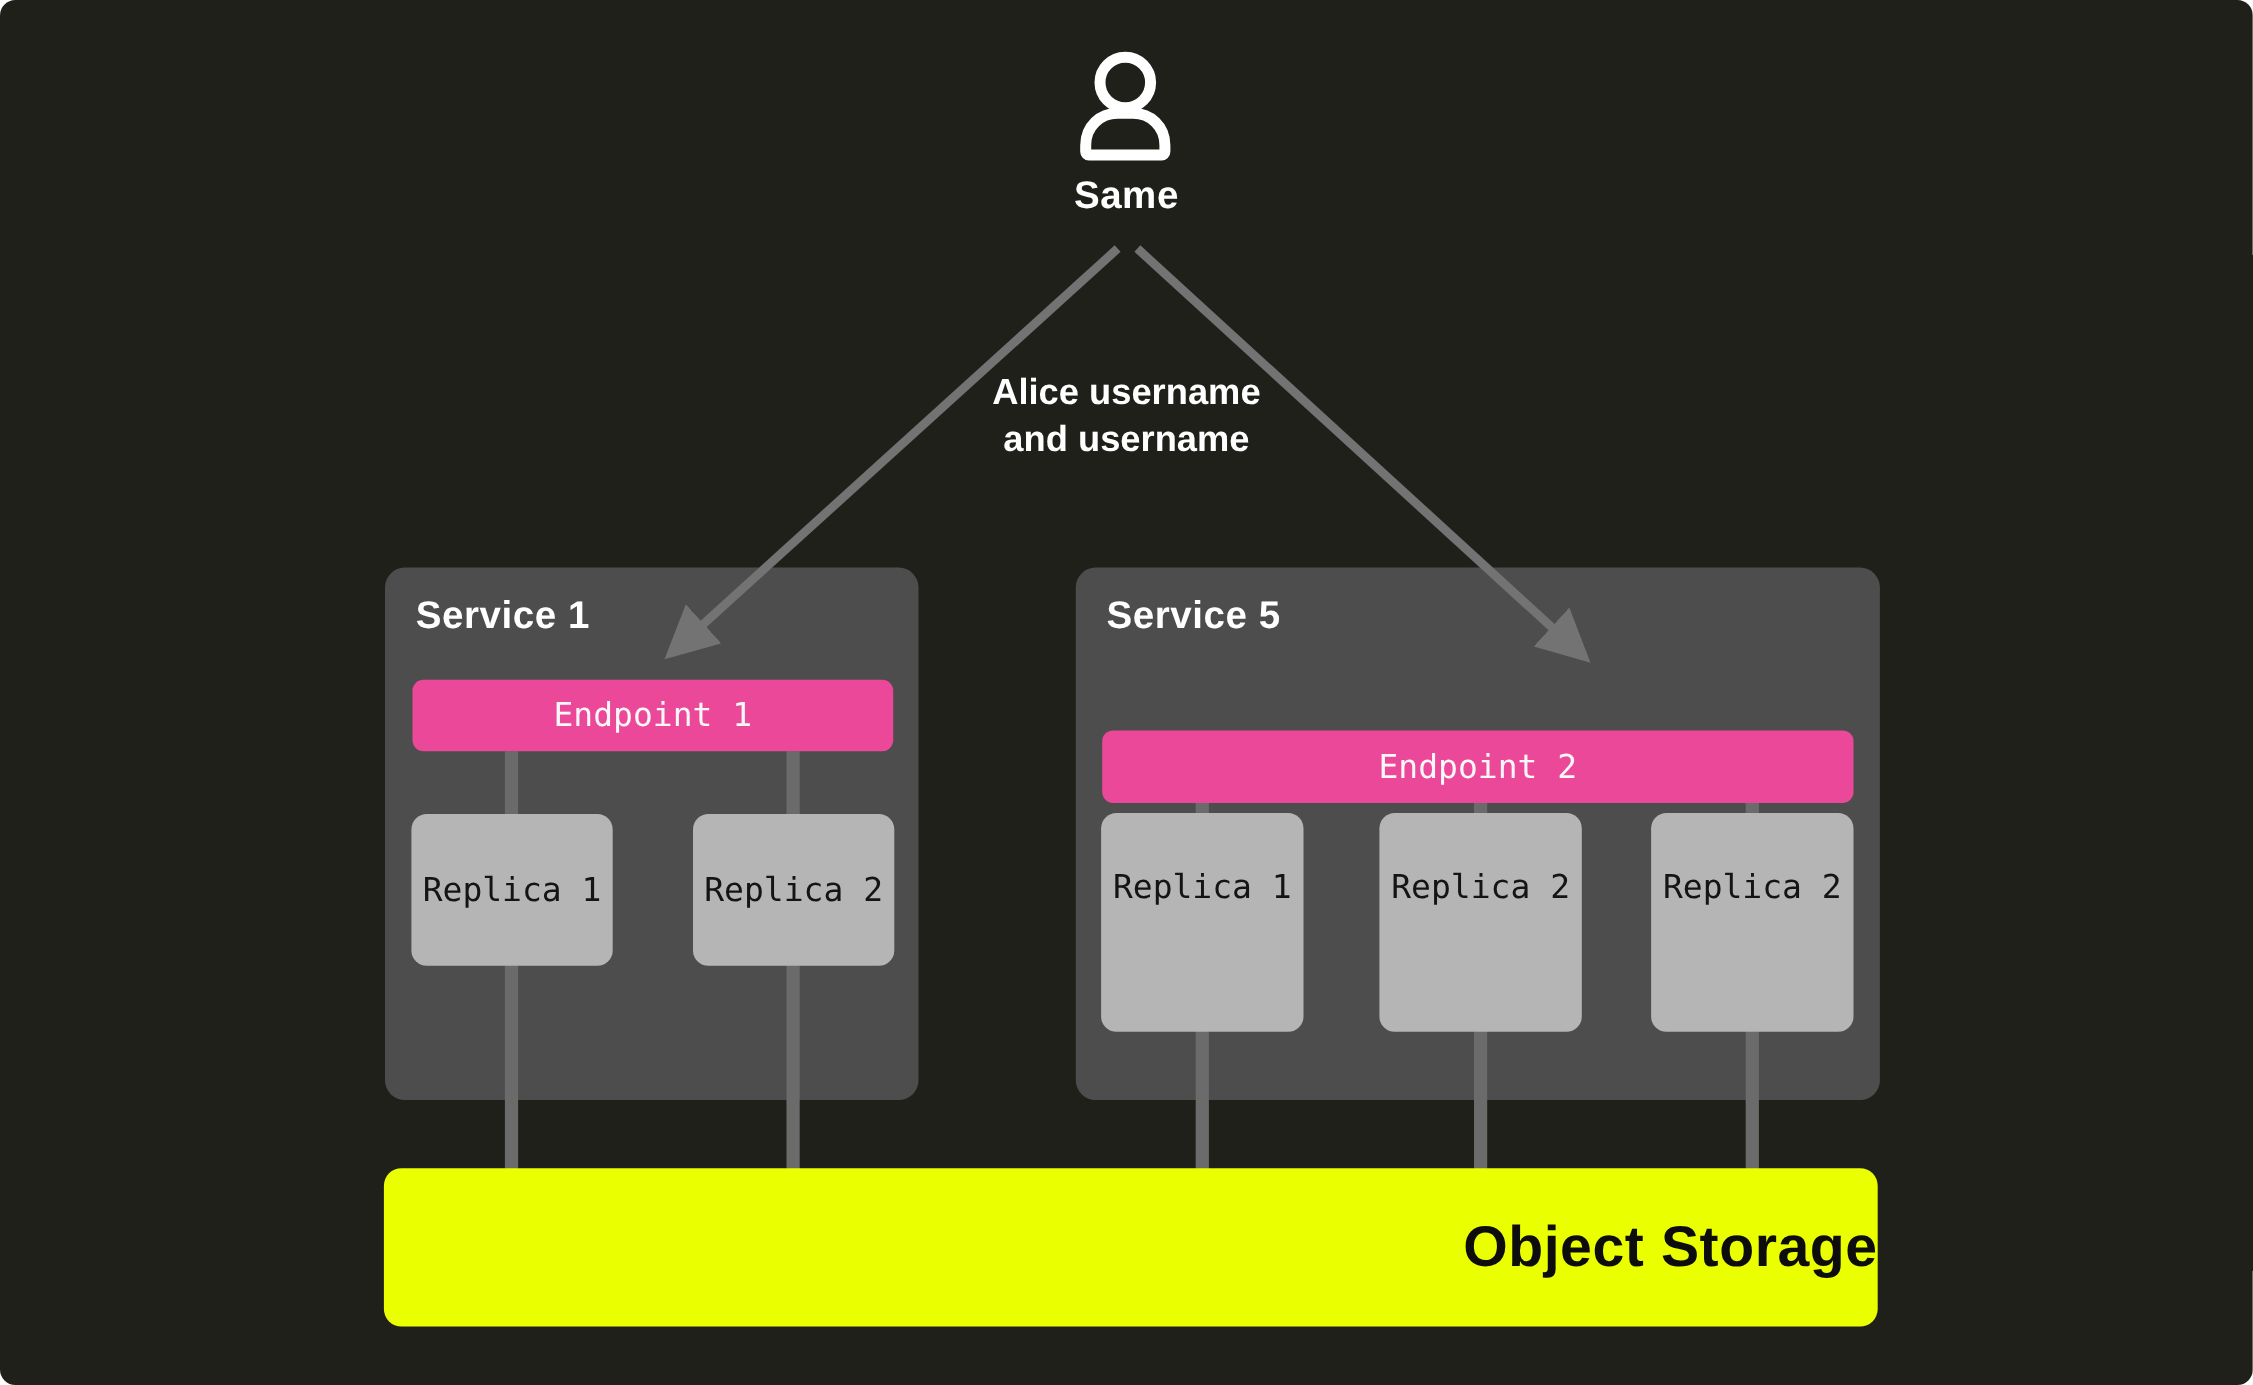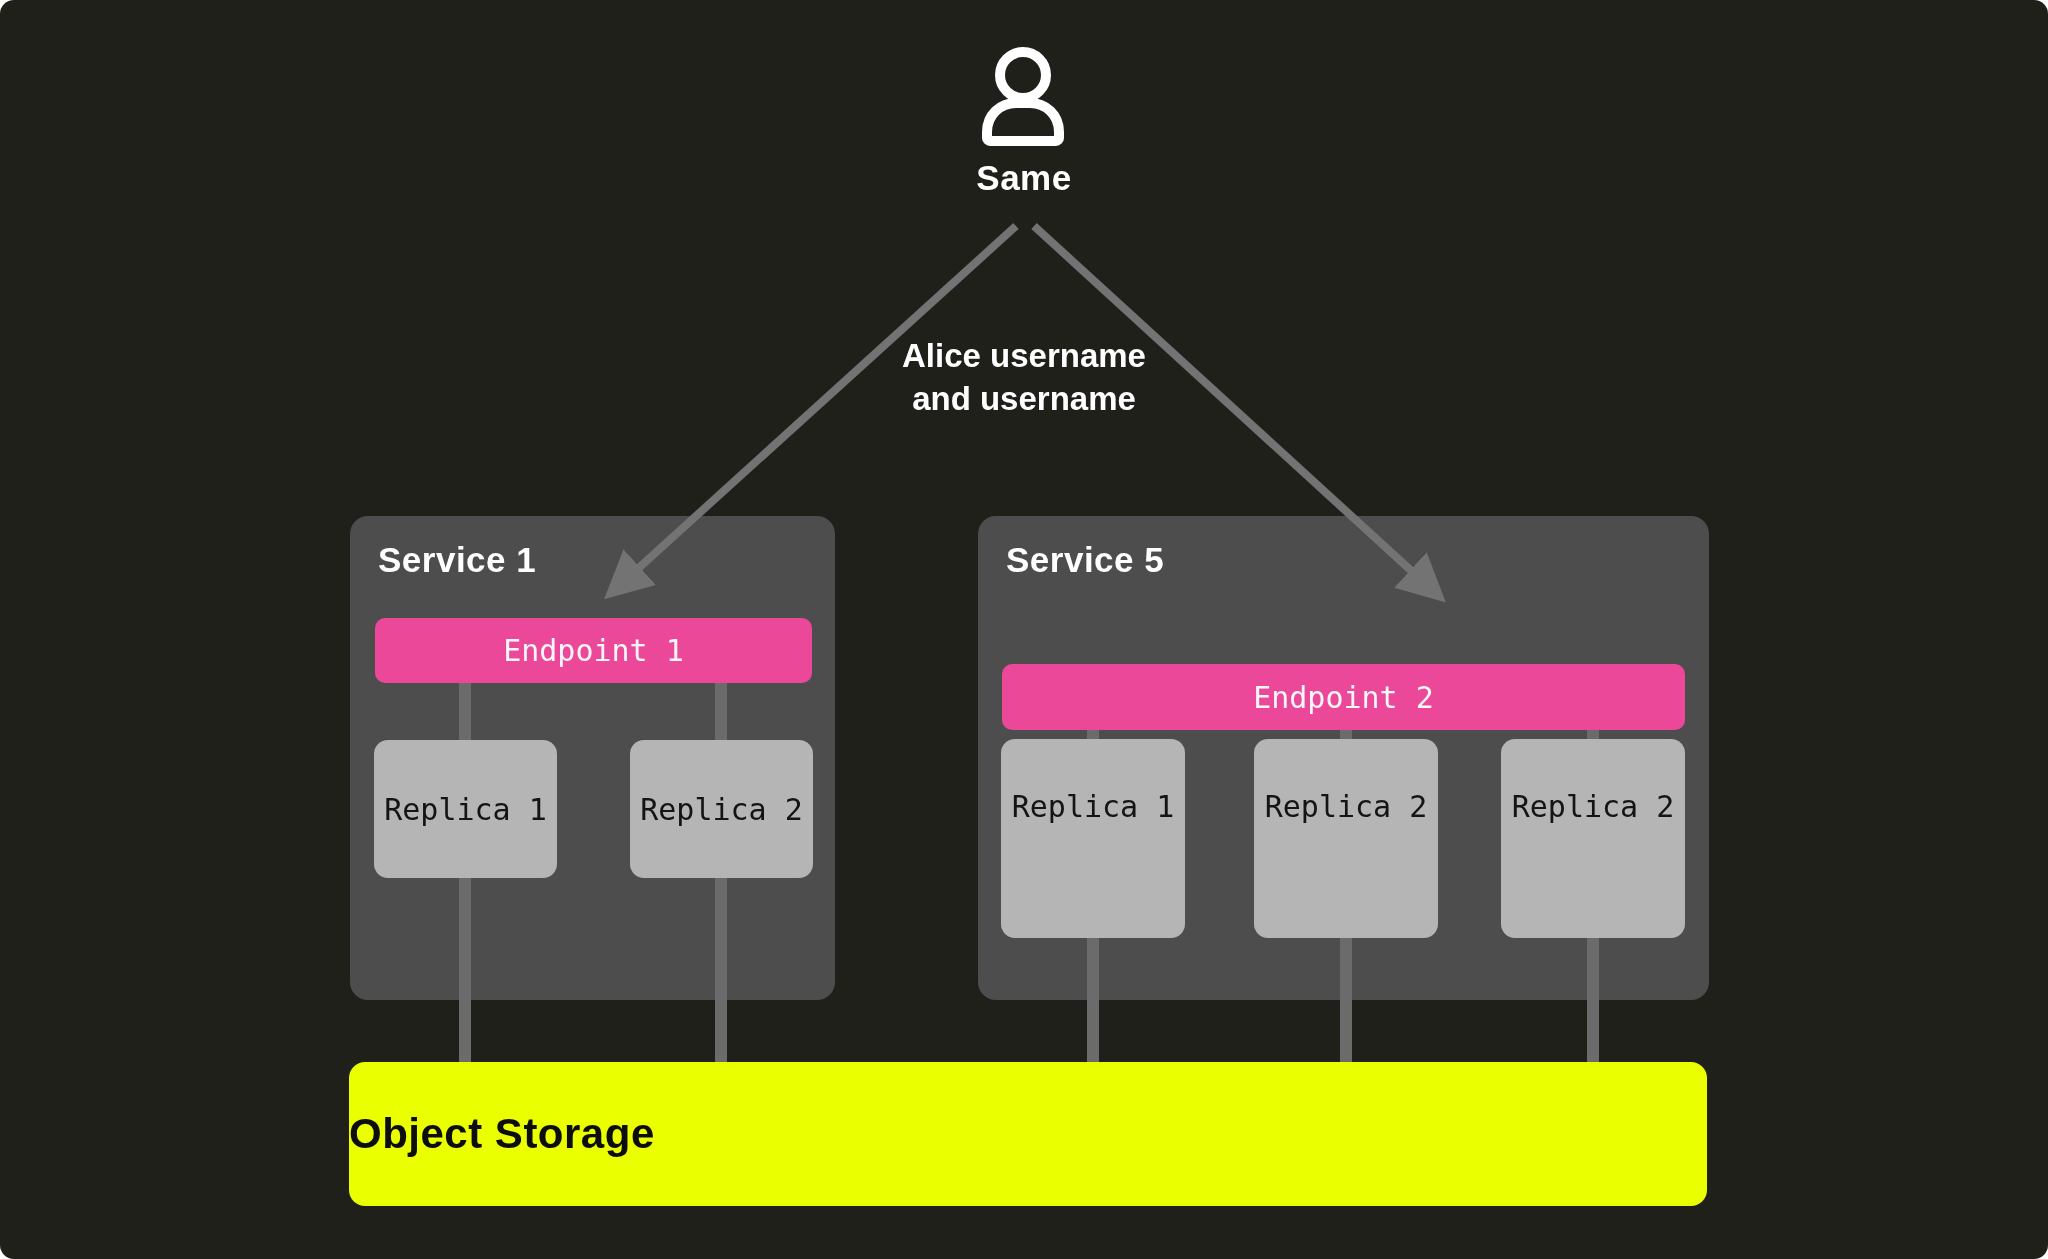--- a/index.html
+++ b/index.html
@@ -146,23 +146,23 @@
   .storage-bar {
     position: absolute;
     left: 349px;
     top: 1062px;
     width: 1358px;
     height: 144px;
     background: #eaff00;
     border-radius: 16px;
     display: flex;
     align-items: center;
-    justify-content: flex-start;
+    justify-content: flex-end;
     color: #0d0d0d;
-    font-size: 42px;
+    font-size: 52px;
     font-weight: bold;
     letter-spacing: 0.5px;
     z-index: 4;
   }
 </style>
 </head>
 <body>
 
 <div class="canvas">
 

